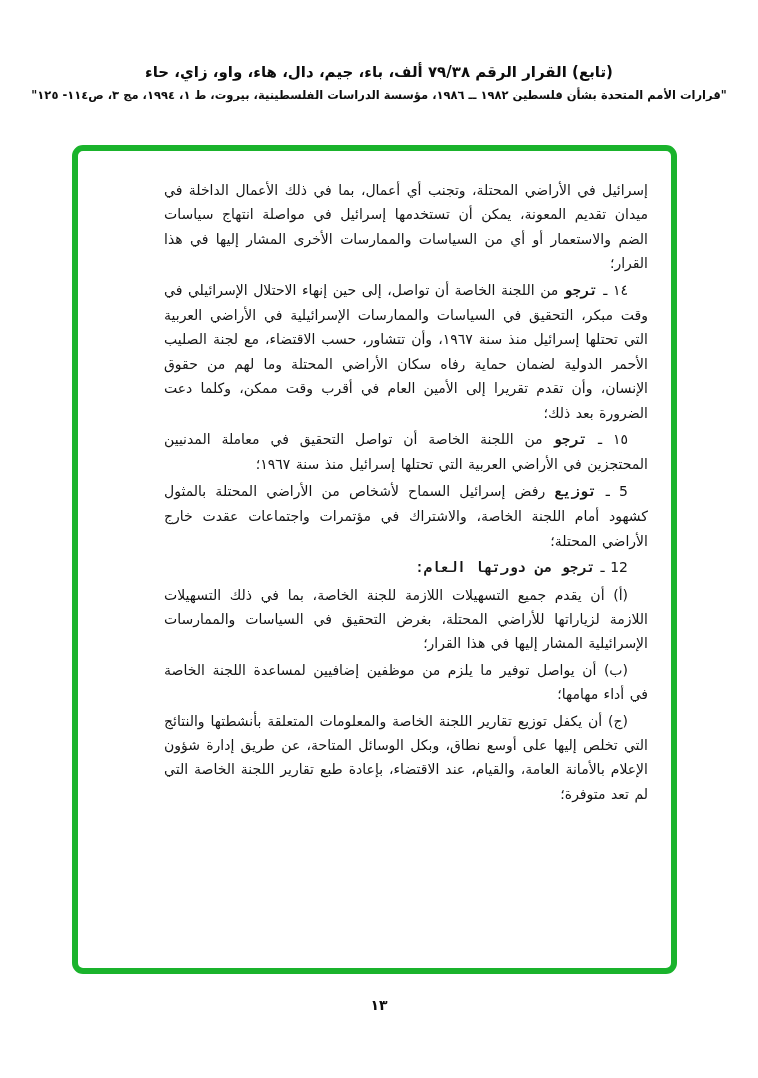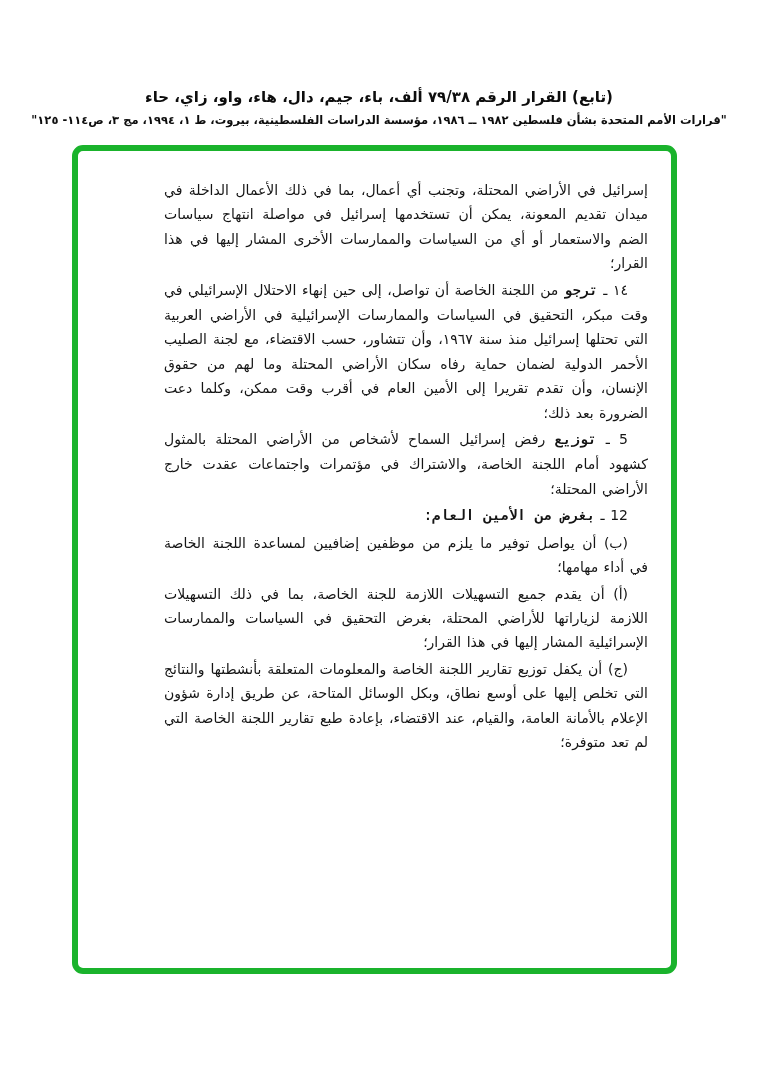--- a/index.html
+++ b/index.html
@@ -8,21 +8,21 @@
     width: 758px; height: 1078px;
     position: relative;
     font-family: "DejaVu Sans", sans-serif;
     color: #161616;
     overflow: hidden;
   }
   .page { position: absolute; inset: 0; background: #ffffff; }
 
   .header {
     position: absolute;
-    top: 88px; left: 0; right: 0;
+    top: 63px; left: 0; right: 0;
     text-align: center;
     direction: rtl;
   }
   .header-line1 {
     font-size: 15px;
     font-weight: 700;
     letter-spacing: 0.2px;
     color: #0d0d0d;
   }
   .header-line2 {
@@ -76,22 +76,24 @@
 
   <div class="header">
     <div class="header-line1">(تابع) القرار الرقم ٧٩/٣٨ ألف، باء، جيم، دال، هاء، واو، زاي، حاء</div>
     <div class="header-line2">"قرارات الأمم المتحدة بشأن فلسطين ١٩٨٢ ــ ١٩٨٦، مؤسسة الدراسات الفلسطينية، بيروت، ط ١، ١٩٩٤، مج ٣، ص١١٤- ١٢٥"</div>
   </div>
 
   <div class="content-box">
     <div class="text-area">
         <p class="para"><span>إسرائيل في الأراضي المحتلة، وتجنب أي أعمال، بما في ذلك الأعمال الداخلة في ميدان تقديم المعونة، يمكن أن تستخدمها إسرائيل في مواصلة انتهاج سياسات الضم والاستعمار أو أي من السياسات والممارسات الأخرى المشار إليها في هذا القرار؛</span></p>
         <p class="para indent"><span>١٤ ـ </span><span class="bold">ترجو</span><span> من اللجنة الخاصة أن تواصل، إلى حين إنهاء الاحتلال الإسرائيلي في وقت مبكر، التحقيق في السياسات والممارسات الإسرائيلية في الأراضي العربية التي تحتلها إسرائيل منذ سنة ١٩٦٧، وأن تتشاور، حسب الاقتضاء، مع لجنة الصليب الأحمر الدولية لضمان حماية رفاه سكان الأراضي المحتلة وما لهم من حقوق الإنسان، وأن تقدم تقريرا إلى الأمين العام في أقرب وقت ممكن، وكلما دعت الضرورة بعد ذلك؛</span></p>
+        <p class="para indent"><span>١٥ ـ </span><span class="bold">ترجو</span><span> من اللجنة الخاصة أن تواصل التحقيق في معاملة المدنيين المحتجزين في الأراضي العربية التي تحتلها إسرائيل منذ سنة ١٩٦٧؛</span></p>
         <p class="para indent"><span>5 ـ </span><span class="bold">توزيع</span><span> رفض إسرائيل السماح لأشخاص من الأراضي المحتلة بالمثول كشهود أمام اللجنة الخاصة، والاشتراك في مؤتمرات واجتماعات عقدت خارج الأراضي المحتلة؛</span></p>
-        <p class="para indent"><span>12 ـ </span><span class="bold">بغرض من الأمين العام:</span></p>
+        <p class="para indent"><span>12 ـ </span><span class="bold">ترجو من دورتها العام:</span></p>
+        <p class="para indent"><span>(أ) أن يقدم جميع التسهيلات اللازمة للجنة الخاصة، بما في ذلك التسهيلات اللازمة لزياراتها للأراضي المحتلة، بغرض التحقيق في السياسات والممارسات الإسرائيلية المشار إليها في هذا القرار؛</span></p>
         <p class="para indent"><span>(ب) أن يواصل توفير ما يلزم من موظفين إضافيين لمساعدة اللجنة الخاصة في أداء مهامها؛</span></p>
-        <p class="para indent"><span>(أ) أن يقدم جميع التسهيلات اللازمة للجنة الخاصة، بما في ذلك التسهيلات اللازمة لزياراتها للأراضي المحتلة، بغرض التحقيق في السياسات والممارسات الإسرائيلية المشار إليها في هذا القرار؛</span></p>
         <p class="para indent"><span>(ج) أن يكفل توزيع تقارير اللجنة الخاصة والمعلومات المتعلقة بأنشطتها والنتائج التي تخلص إليها على أوسع نطاق، وبكل الوسائل المتاحة، عن طريق إدارة شؤون الإعلام بالأمانة العامة، والقيام، عند الاقتضاء، بإعادة طبع تقارير اللجنة الخاصة التي لم تعد متوفرة؛</span></p>
       </div>
   </div>
 
+  <div class="page-number">١٣</div>
 
 </div>
 
 </body></html>

